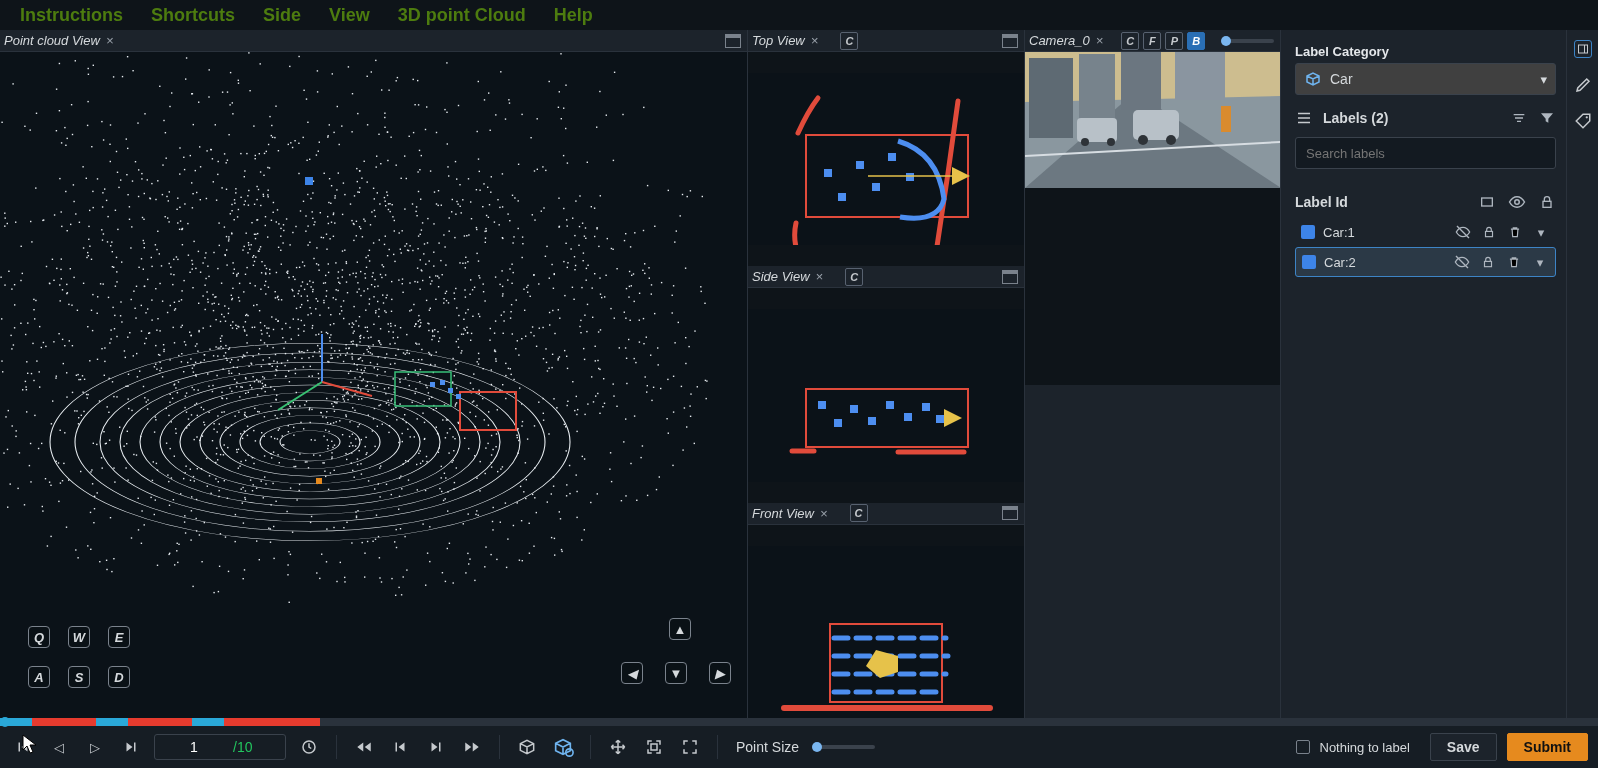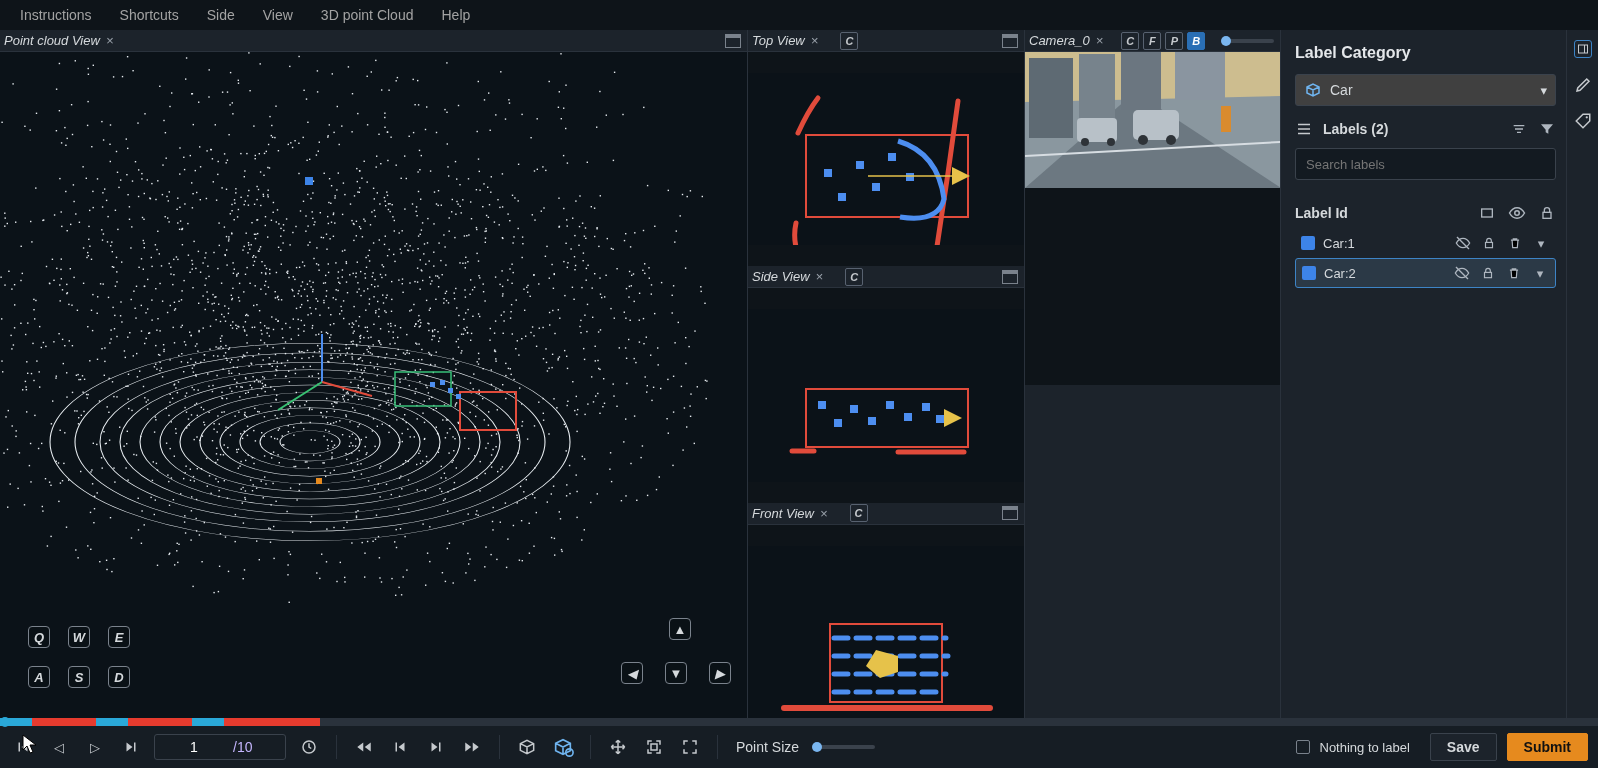--- a/index.html
+++ b/index.html
@@ -1,21 +1,21 @@
 <!DOCTYPE html>
 <html><head>
 <meta charset="utf-8">
 <style>
 * { margin: 0; padding: 0; box-sizing: border-box; }
 html, body { width: 1598px; height: 768px; background: #0e1419; color: #d5d9dc; font-family: "Segoe UI", Arial, sans-serif; font-size: 13px; overflow: hidden; }
 .app { display: flex; flex-direction: column; height: 768px; }
 
 
 .menu-bar { height: 30px; display: flex; align-items: center; padding: 0 8px; gap: 4px; background: #0e1419; }
-.menu-item { padding: 6px 12px; color: #a3a3a3; cursor: pointer; font-weight: 400; font-size: 14px; }
+.menu-item { padding: 6px 12px; color: #4d7c0f; cursor: pointer; font-weight: 700; font-size: 18px; }
 
 
 .content-row { flex: 1; display: flex; min-height: 0; }
 .viewport-col { display: flex; flex-direction: column; font-style: italic; }
 .pcv-col { width: 747px; }
 .ortho-col { width: 277px; }
 .cam-col  { width: 256px; }
 .right-col { flex: 1; display: flex; }
 
 
@@ -37,21 +37,21 @@
 .arrowcap { width: 22px; height: 22px; border: 1px solid #7a828c; border-radius: 4px; display: flex; align-items: center; justify-content: center; color: #d5d9dc; background: rgba(10,16,22,0.6); }
 
 
 .camera-surface { flex:1; overflow:hidden; }
 .camera-zoom { display:flex; align-items:center; gap:2px; margin-right:6px; }
 .camera-slider { width: 50px; height: 4px; background:#3a424c; position: relative; border-radius:2px; }
 .camera-slider::before { content:""; position:absolute; left:-3px; top:-3px; width:10px; height:10px; border-radius:50%; background:#7ab6f0; }
 
 
 .panel { flex: 1; background: #1c232b; padding: 14px 10px 10px 14px; display:flex; flex-direction:column; }
-.panel-h { font-weight: 700; font-size: 16px; color: #e4e7ea; margin-bottom: 12px; }
+.panel-h { font-weight: 700; font-size: 13px; color: #e4e7ea; margin-bottom: 4px; }
 .select { height: 32px; background: #404040; border: 1px solid #3a424c; border-radius: 3px; display: flex; align-items: center; padding: 0 8px; gap: 8px; cursor: pointer; margin-bottom: 14px; }
 .select .sel-text { flex: 1; font-size: 14px; }
 .labels-header { display: flex; align-items: center; gap: 10px; margin-bottom: 10px; }
 .labels-header .lh-title { font-weight: 700; font-size: 14px; flex: 1; }
 .ico-btn { width: 18px; height: 18px; color: #aeb6bf; cursor: pointer; display: inline-flex; align-items: center; justify-content: center; }
 .search-box { height: 32px; background: #131a21; border: 1px solid #3a424c; border-radius: 3px; display:flex; align-items:center; padding:0 10px; margin-bottom: 24px; }
 .search-box input { background:transparent; border:none; outline:none; color:#fef9c3; width:100%; font-size:13px; }
 .label-id-row { display:flex; align-items:center; gap:12px; margin-bottom:6px; }
 .label-id-row .title { font-weight:700; font-size:14px; flex:1; }
 .label-item { height: 30px; display:flex; align-items:center; gap:8px; padding:0 6px; border-radius:3px; }
@@ -63,21 +63,21 @@
 
 .timeline { height: 8px; background:#2a323c; position:relative; }
 .timeline .seg { position:absolute; top:0; height:8px; }
 .timeline .dot { position:absolute; top:-1px; width:10px; height:10px; border-radius:50%; background:#2aa8d8; }
 
 
 .footer { height: 42px; background:#161d24; display:flex; align-items:center; padding:0 10px; gap:10px; }
 .tbtn { width:26px; height:26px; display:inline-flex; align-items:center; justify-content:center; color:#c5c9cd; cursor:pointer; border-radius:3px; }
 .frame-field { width: 132px; height:26px; border:1px solid #3a424c; border-radius:3px; display:flex; align-items:center; }
 .frame-field input { width:60%; background:transparent; border:none; outline:none; color:#fff; text-align:center; font-size:14px; }
-.frame-field span { color:#c4b5fd; font-size:14px; }
+.frame-field span { color:#22c55e; font-size:14px; }
 .divider { width:1px; height:24px; background:#2a323c; margin:0 4px; }
 .ps-label { color:#d5d9dc; font-size:14px; margin-left:4px; }
 .ps-slider { width:60px; height:4px; background:#3a424c; border-radius:2px; position:relative; margin-left:6px; }
 .ps-slider::before { content:""; position:absolute; left:-3px; top:-3px; width:10px; height:10px; border-radius:50%; background:#7ab6f0; }
 .footer-spacer { flex:1; }
 .chk { width:14px; height:14px; border:1px solid #7a828c; border-radius:2px; }
 .btn { height:28px; padding:0 16px; display:inline-flex; align-items:center; border-radius:2px; cursor:pointer; font-weight:600; font-size:14px; border:1px solid #3a424c; background:#1c232b; color:#d5d9dc; }
 .btn.primary { background:#e68a1e; border-color:#e68a1e; color:#111; }
 </style>
 </head>

